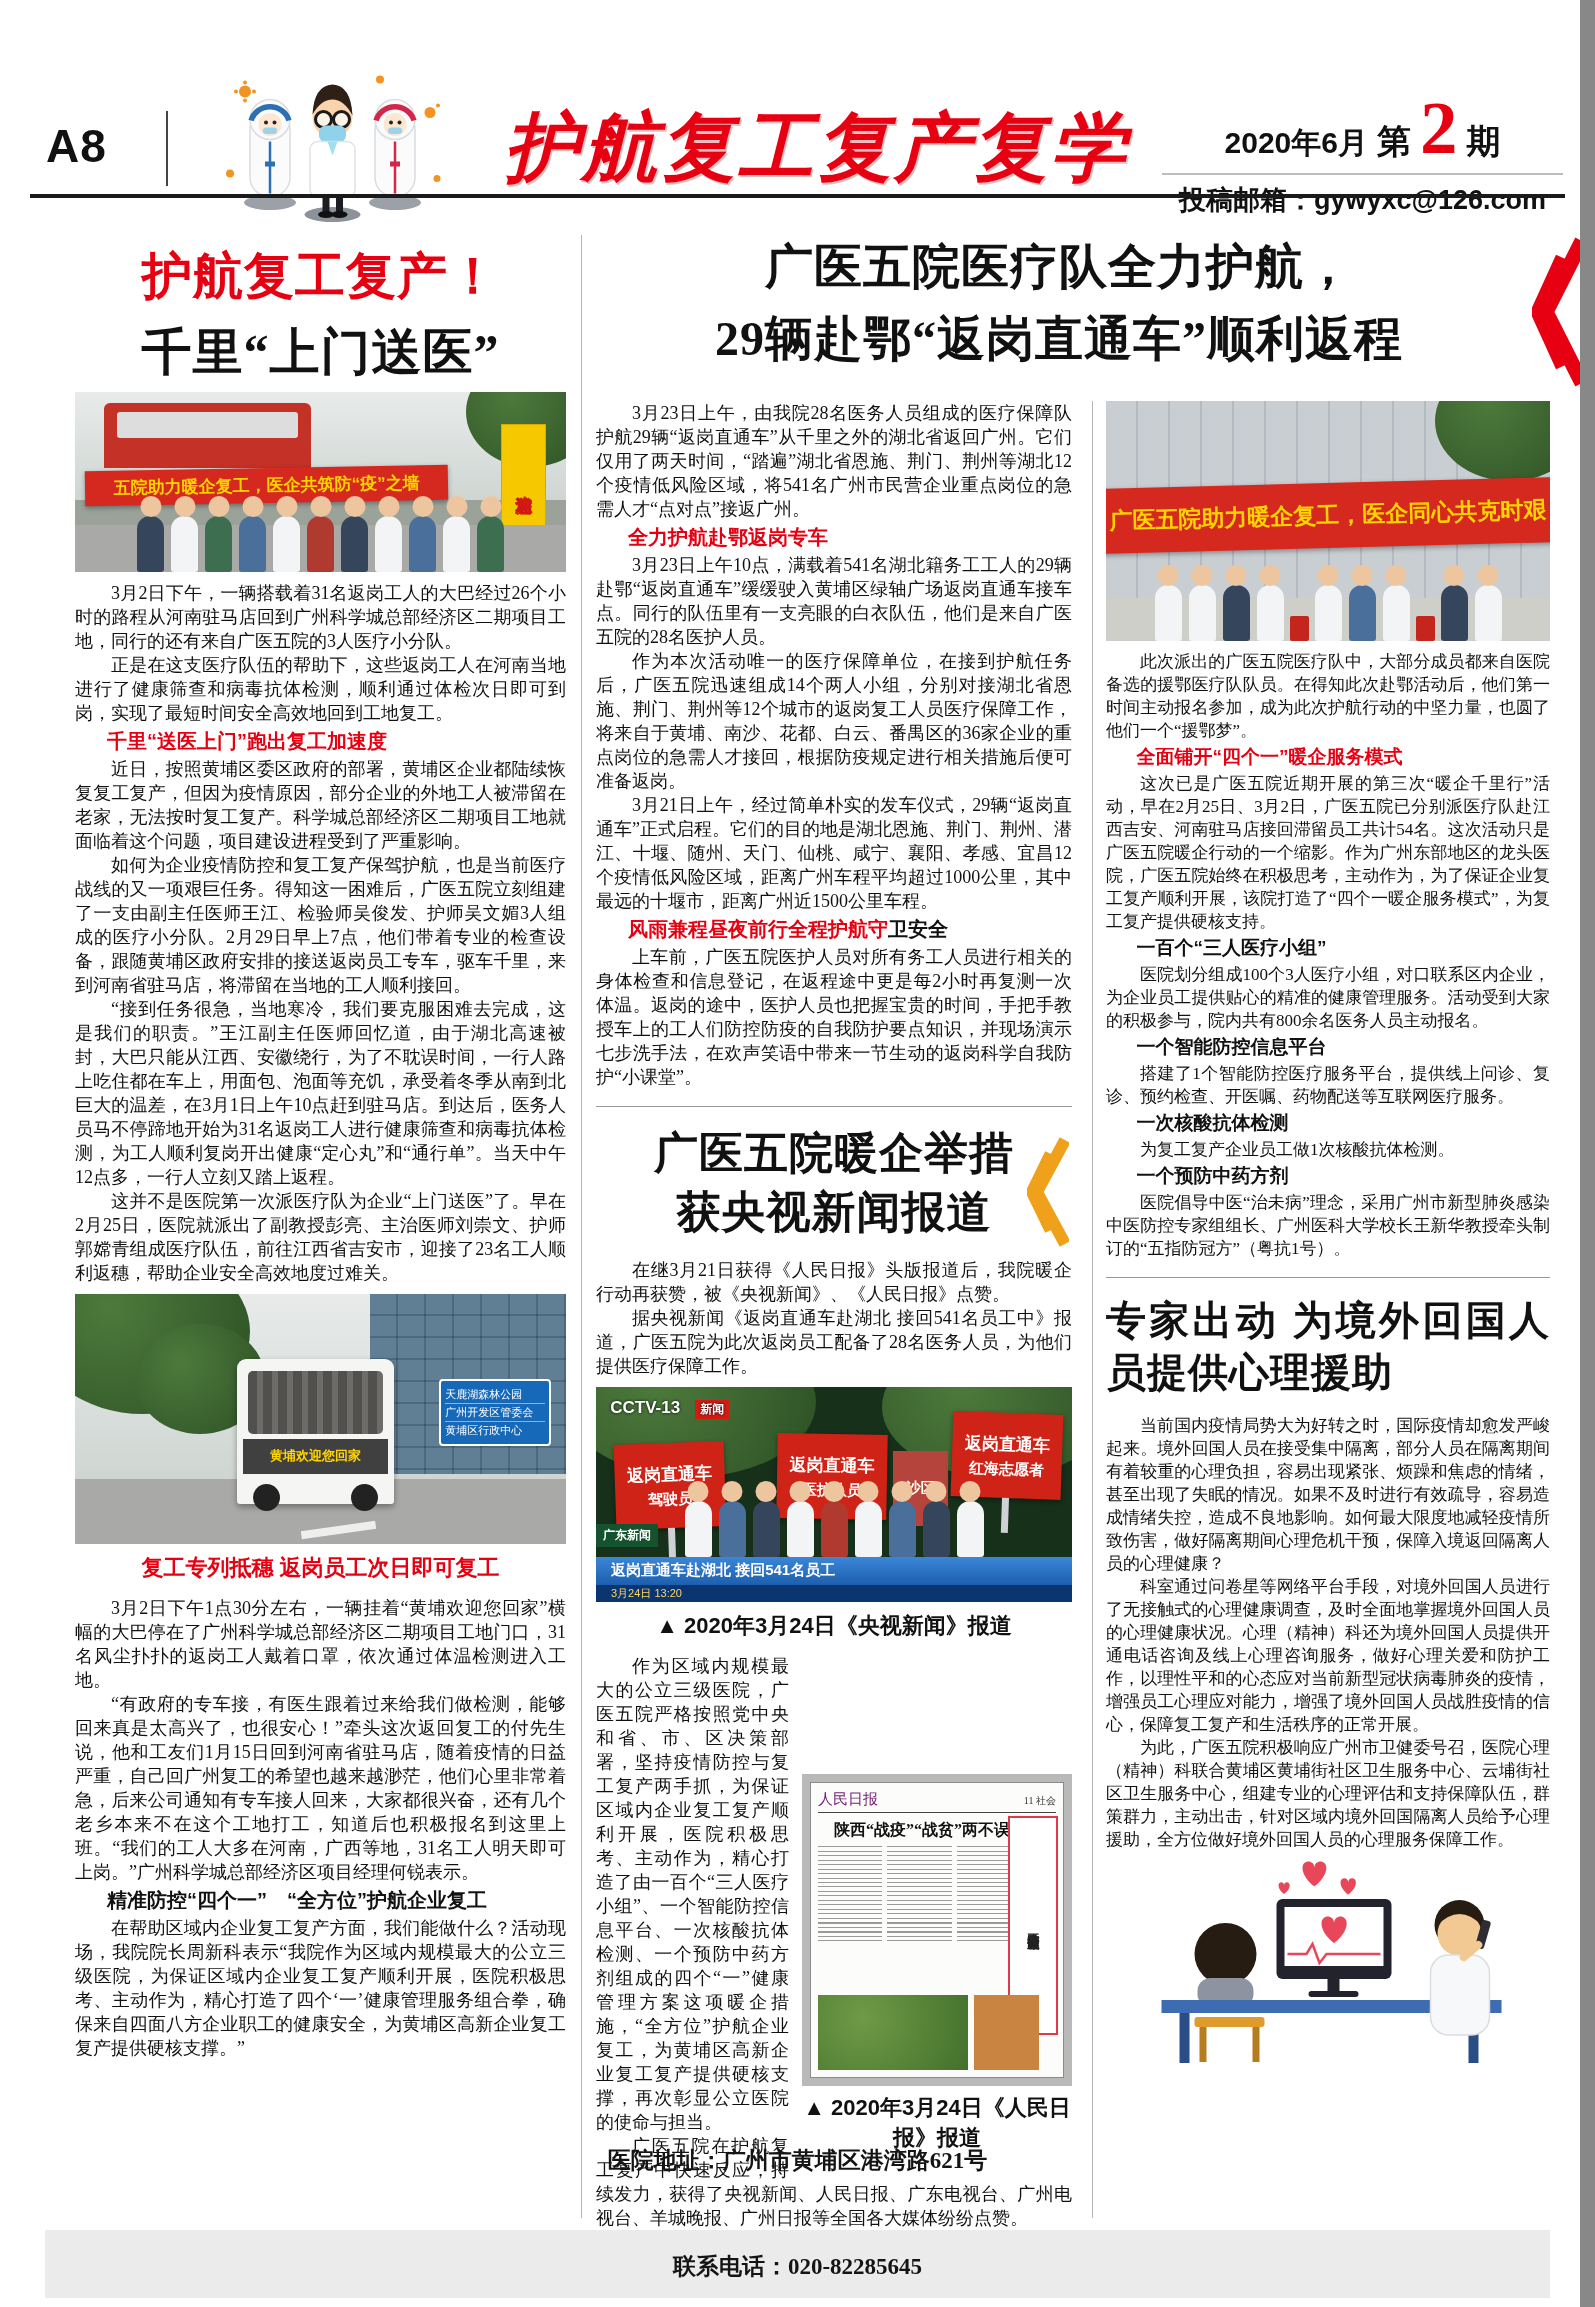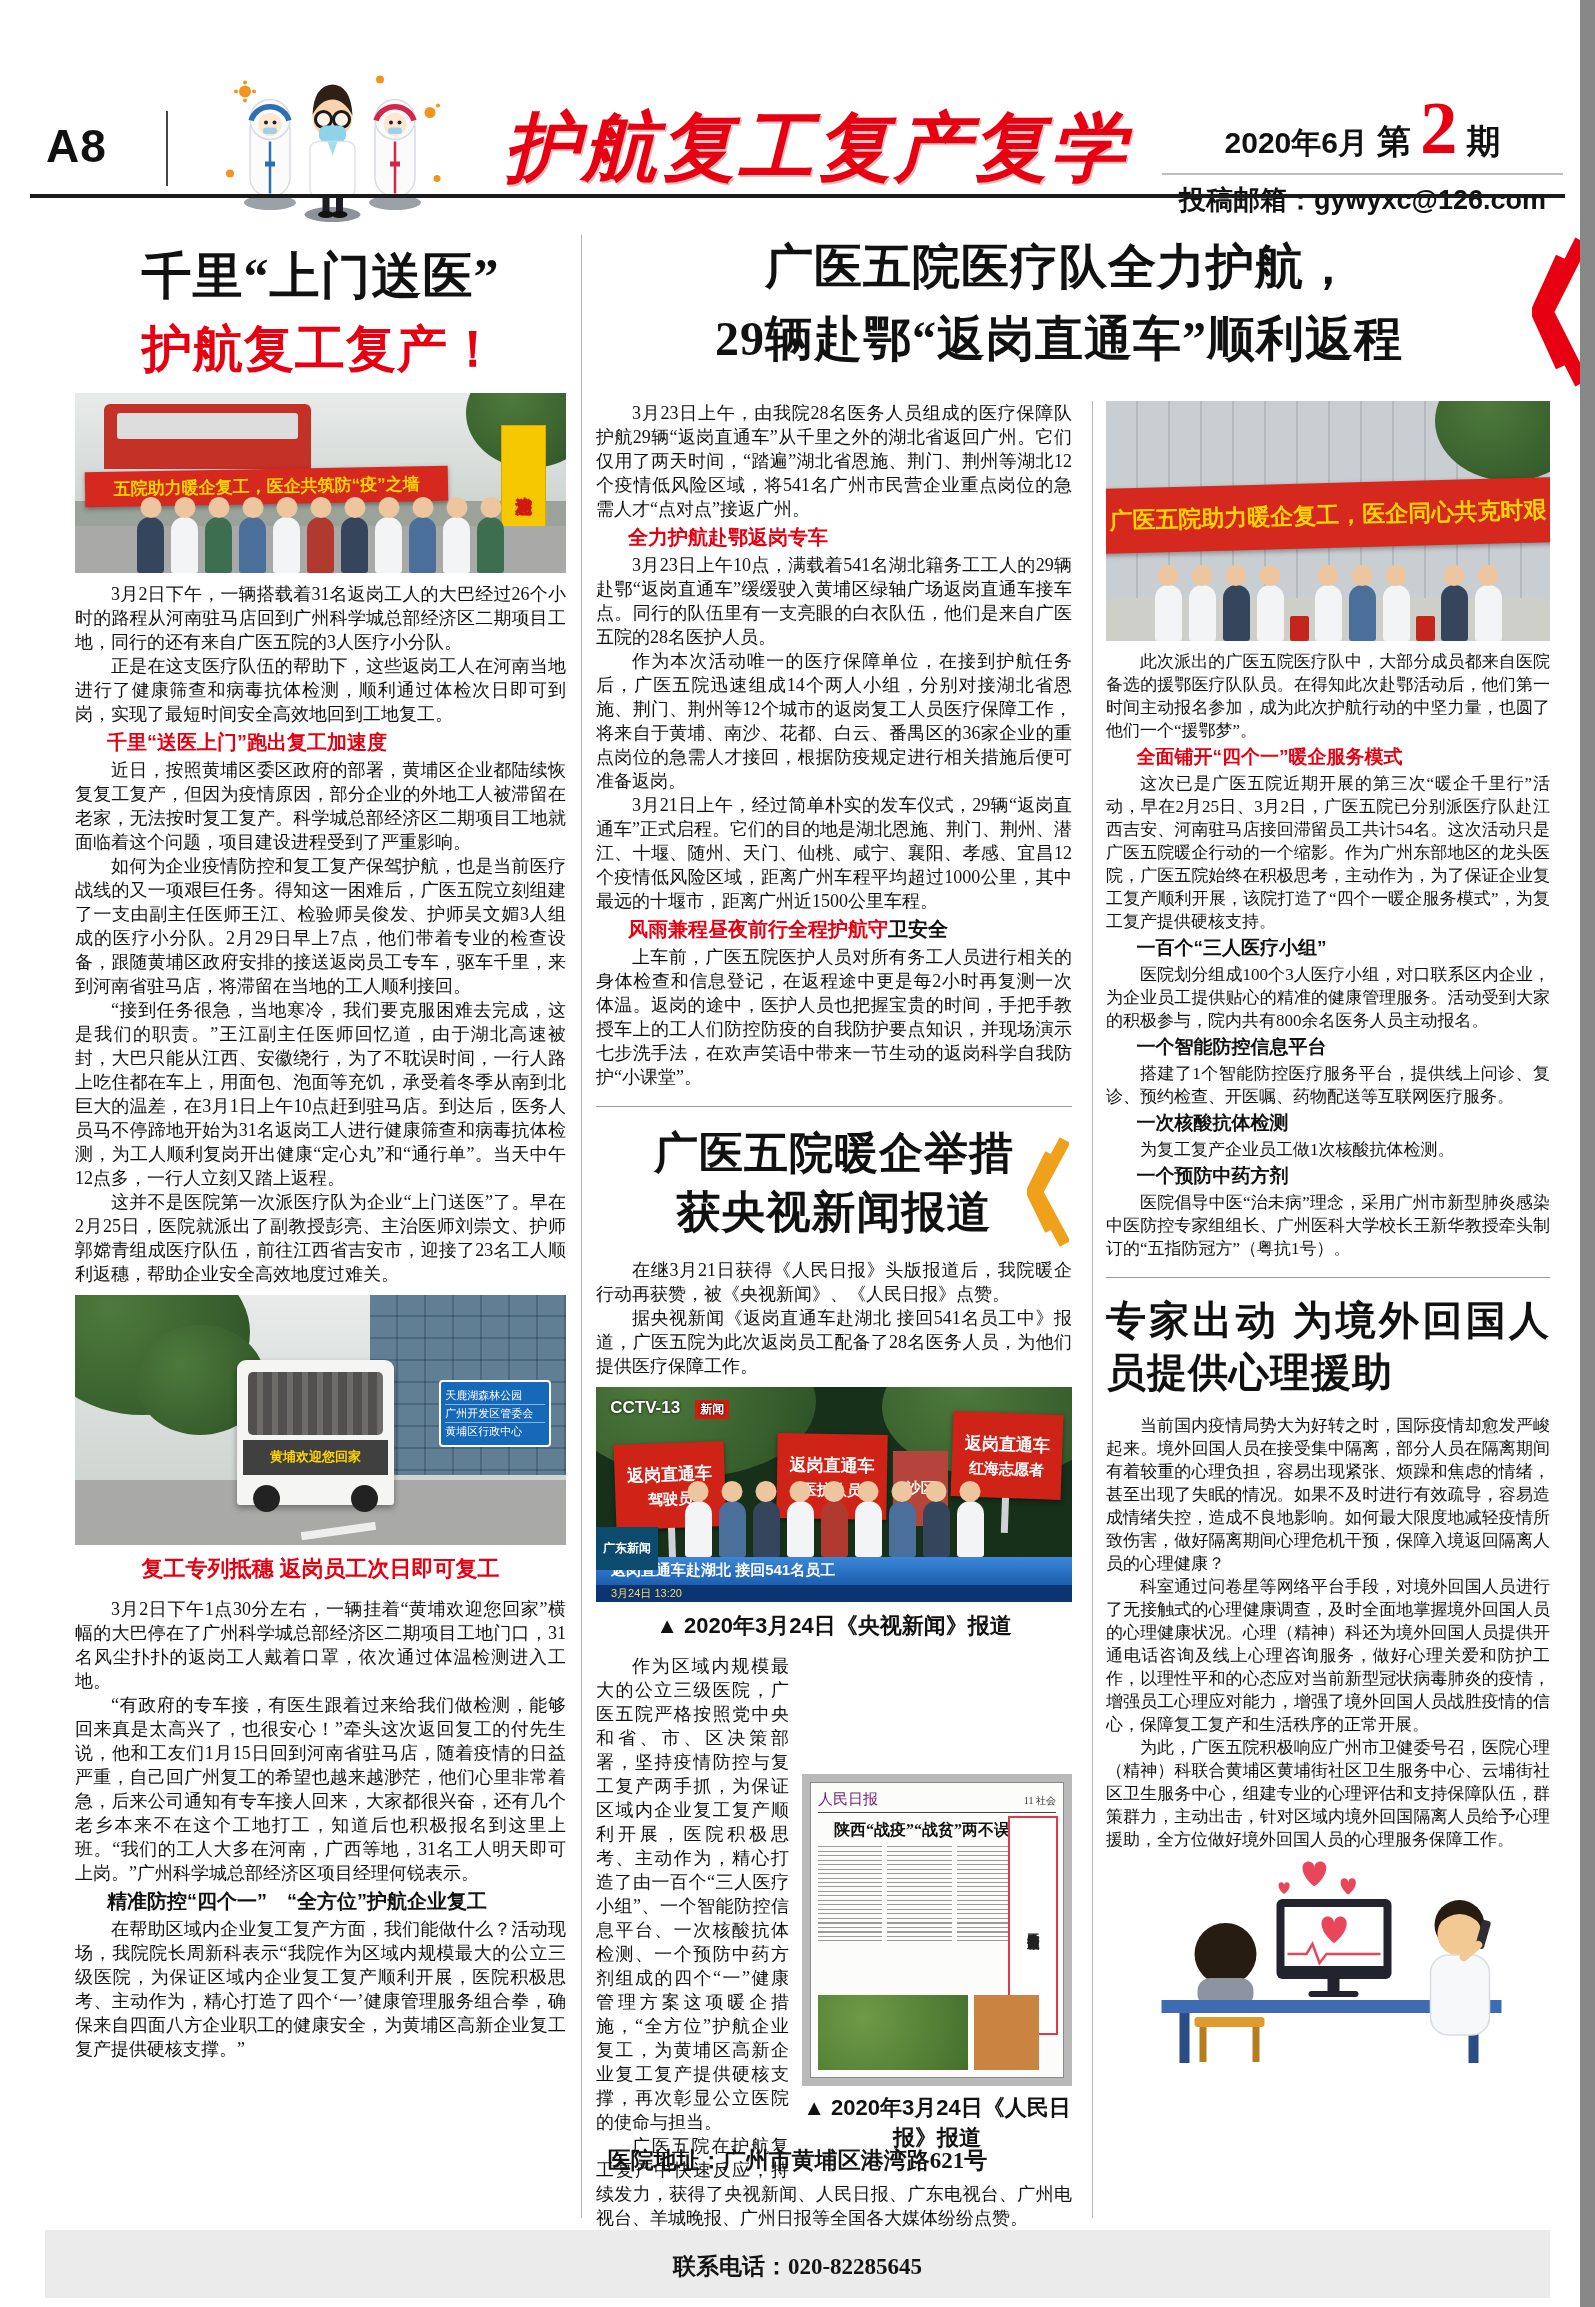--- a/index.html
+++ b/index.html
@@ -100,22 +100,22 @@
            display:flex;flex-direction:column;justify-content:center;gap:4px;box-shadow:0 2px 5px rgba(0,0,0,.4);}
   .placard .a{font-size:17px}.placard .b{font-size:15px}
   .placard::after{content:"";position:absolute;left:50%;top:100%;width:7px;height:35px;background:#cfd2d5;transform:translateX(-50%);}
   .pl1{left:4%;top:26%;transform:rotate(-2deg);}
   .pl2{left:38%;top:22%;transform:rotate(1deg);}
   .pl3{right:2%;top:12%;transform:rotate(2deg);}
   .pl-bg{position:absolute;right:26%;top:30%;width:55px;height:75px;background:#b5443c;color:#ffe;
          font-size:15px;font-weight:bold;display:flex;align-items:center;justify-content:center;
          font-family:"Liberation Sans","DejaVu Sans",sans-serif;}
   .ticker{position:absolute;left:0;right:0;bottom:0;}
-  .ticker .tag{position:absolute;left:0;bottom:32px;background:#0c4a6e;color:#fff;font-size:12px;
-        padding:13px 7px;font-family:"Liberation Sans","DejaVu Sans",sans-serif;font-weight:bold;}
+  .ticker .tag{position:absolute;left:0;bottom:55px;background:#14532d;color:#fff;font-size:12px;
+        padding:3px 7px;font-family:"Liberation Sans","DejaVu Sans",sans-serif;font-weight:bold;}
   .ticker .main{height:28px;background:linear-gradient(#3b86d8,#1c5fae);color:#fff;display:flex;align-items:center;
         padding-left:15px;font-size:15px;font-weight:900;font-family:"Liberation Sans","DejaVu Sans",sans-serif;}
   .ticker .sub{height:17px;background:#0a3570;color:#ffd65e;display:flex;align-items:center;
         padding-left:15px;font-size:11px;font-family:"Liberation Sans","DejaVu Sans",sans-serif;}
   .photo-cap{font-family:"Liberation Sans","DejaVu Sans",sans-serif;font-weight:bold;font-size:22px;
              text-align:center;margin:7px 0 13px;text-indent:0;}
   
   .clipfloat{float:right;width:270px;margin:120px 0 5px 13px;}
   .clip-frame{background:#b9b9b9;padding:8px;}
   .clip-page{position:relative;background:#fcfcfa;border:0.5px solid #8a8a8a;height:280px;padding:7px;overflow:hidden;}
@@ -221,22 +221,22 @@
   <div class="top-headline">
     <div class="l">广医五院医疗队全力护航，</div>
     <div class="l">29辆赴鄂“返岗直通车”顺利返程</div>
     <svg class="chev chev-red" width="55" height="150" viewBox="0 0 110 300">
       <polyline points="100,8 28,150 100,292" fill="none" stroke="#e60012" stroke-width="30"></polyline>
       <polyline points="58,40 8,150 58,260" fill="none" stroke="#e60012" stroke-width="22"></polyline>
     </svg>
   </div>
 
   <div class="col col1">
+    <h1 class="left-h1 red">护航复工复产！</h1>
     <h1 class="left-h1">千里“上门送医”</h1>
-    <h1 class="left-h1 red">护航复工复产！</h1>
 
     <div class="photo photo1">
       <div class="sky"></div>
       <div class="treeblob" style="right:-30px;top:-35px;width:130px;height:110px"></div>
       <div class="p1-bus"></div>
       <div class="banner p1-banner">五院助力暖企复工，医企共筑防“疫”之墙</div>
       <div class="p1-sign">黄埔欢迎您</div>
       <div class="road"></div>
       <div class="crowd">
         <i class="person p-dark"></i><i class="person"></i><i class="person p-green"></i><i class="person p-blue"></i><i class="person"></i><i class="person p-red"></i><i class="person p-dark"></i><i class="person"></i><i class="person p-blue"></i><i class="person"></i><i class="person p-green"></i>

